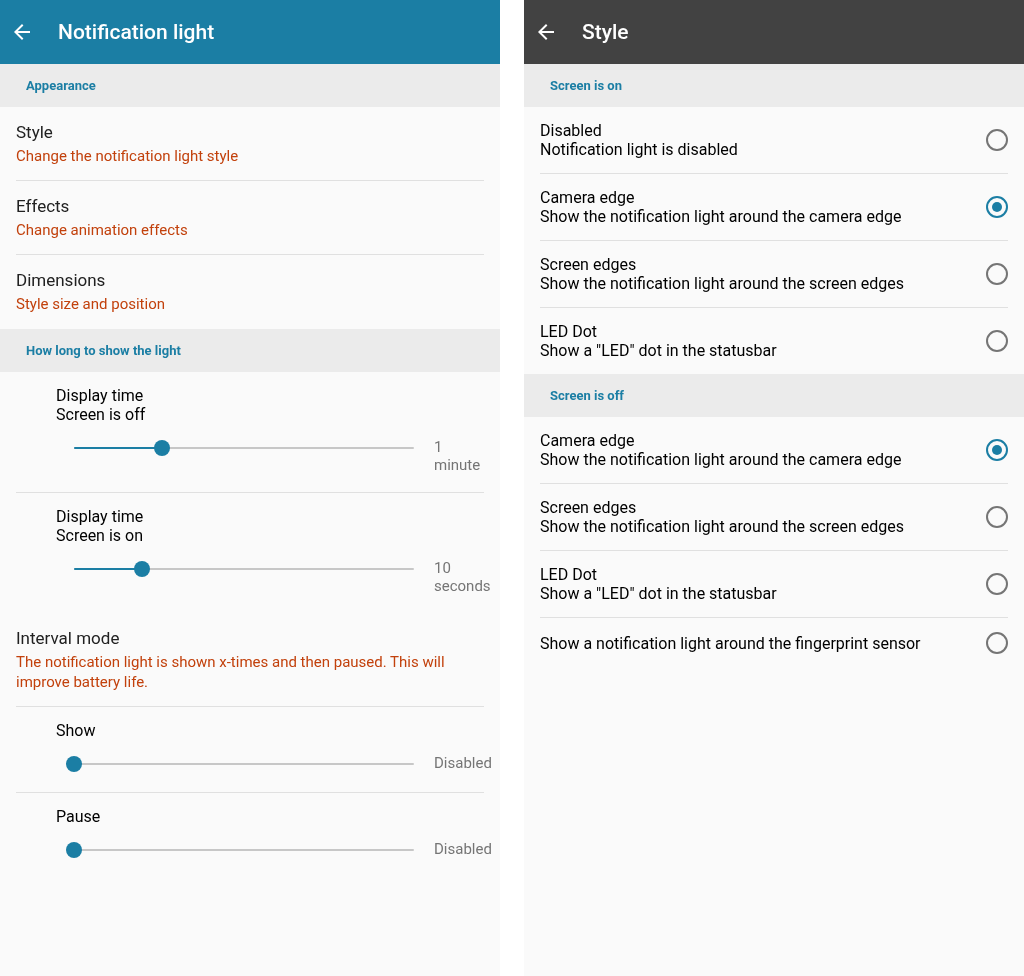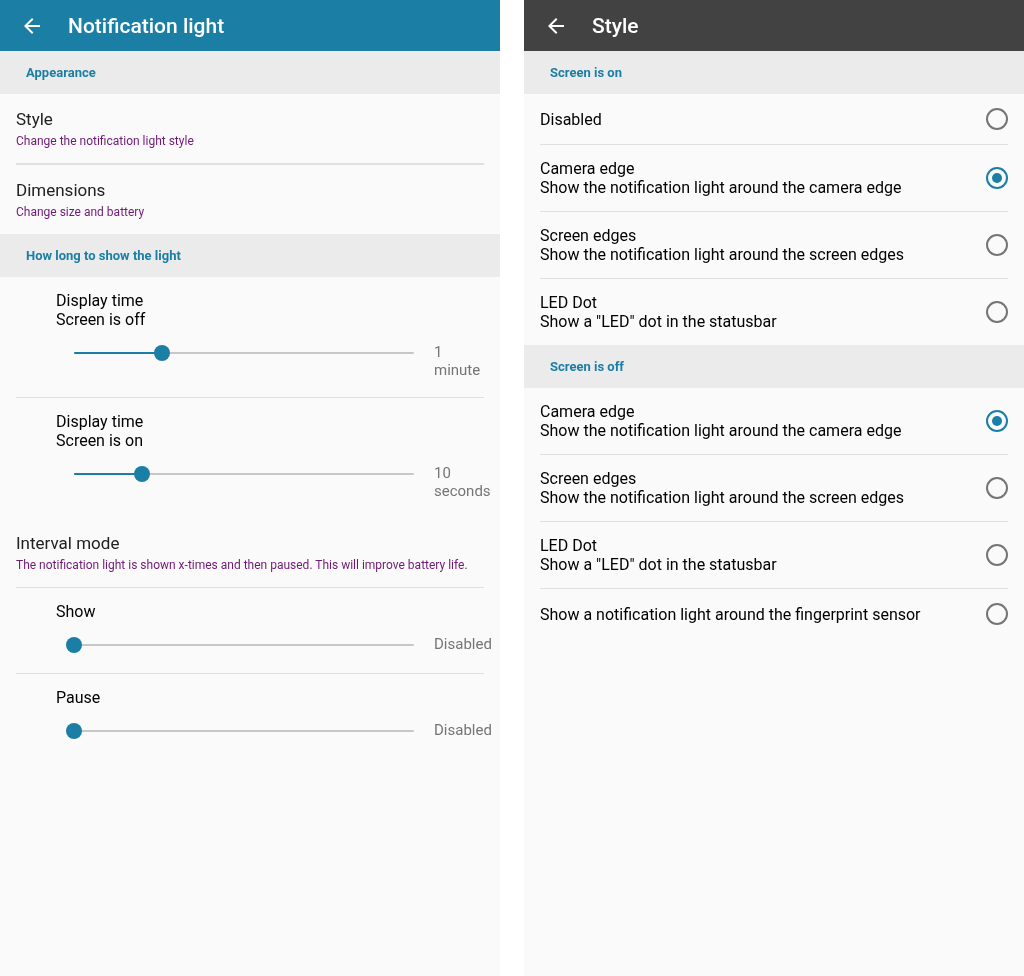--- a/index.html
+++ b/index.html
@@ -3,32 +3,32 @@
 <meta charset="utf-8">
 <style>
   * { box-sizing: border-box; margin: 0; padding: 0; }
   html, body { width: 1024px; height: 976px; font-family: Roboto, "Helvetica Neue", Arial, sans-serif; background: #ffffff; }
   .container { display: flex; width: 1024px; height: 976px; }
   .pane { height: 976px; display: flex; flex-direction: column; overflow: hidden; }
   .pane-left { width: 500px; background: #fafafa; }
   .gap { width: 24px; background: #ffffff; }
   .pane-right { width: 500px; background: #fafafa; }
 
-  .appbar { height: 51px; display: flex; align-items: center; padding: 0 12px; color: #ffffff; }
+  .appbar { height: 64px; display: flex; align-items: center; padding: 0 2px; color: #ffffff; }
   .appbar-left { background: #1b7ea4; }
   .appbar-right { background: #424242; }
   .appbar .back { width: 40px; height: 40px; display:flex; align-items:center; justify-content:center; cursor:pointer; }
   .appbar .title { font-size: 21px; font-weight: 500; margin-left: 16px; }
 
   .section-header { background: #ebebeb; padding: 14px 26px; font-size: 13px; font-weight: 700; color: #1b7ea4; }
 
   .list { background: #fafafa; }
   .item { padding: 14px 16px 14px 16px; }
   .item .title { font-size: 17px; color: #212121; line-height: 1.35; }
-  .item .sub { font-size: 12px; color: #701a75; margin-top: 2px; line-height: 1.35; }
+  .item .sub { font-size: 15px; color: #c2410c; margin-top: 2px; line-height: 1.35; }
   .divider { height: 1px; background: #e0e0e0; margin: 0 16px; }
 
   .slider-item { padding: 14px 16px 18px 16px; margin-left: 40px; }
   .slider-row { display:flex; align-items:flex-start; margin-top: 14px; }
   .slider-wrap { position: relative; flex: 0 0 340px; height: 20px; margin-left: 18px; }
   .slider-track { position:absolute; top:50%; left:0; right:0; height:2px; background:#c7c7c7; transform: translateY(-50%); border-radius:2px; }
   .slider-fill { position:absolute; top:50%; left:0; height:2px; background:#1b7ea4; transform: translateY(-50%); border-radius:2px; }
   .slider-thumb { position:absolute; top:50%; width:16px; height:16px; border-radius:50%; background:#1b7ea4; transform: translate(-50%, -50%); }
   .slider-value { margin-left: 20px; font-size: 15px; color:#757575; flex:1; text-align:left; }
 
@@ -55,24 +55,28 @@
       <div class="title">Notification light</div>
     </div>
 
     <div class="section-header">Appearance</div>
     <div class="list">
       <div class="item">
         <div class="title">Style</div>
         <div class="sub">Change the notification light style</div>
       </div>
       <div class="divider"></div>
+      <div class="item">
+        <div class="title">Effects</div>
+        <div class="sub">Change animation effects</div>
+      </div>
       <div class="divider"></div>
       <div class="item">
         <div class="title">Dimensions</div>
-        <div class="sub">Change size and battery</div>
+        <div class="sub">Style size and position</div>
       </div>
     </div>
 
     <div class="section-header">How long to show the light</div>
     <div class="list">
       <div class="slider-item">
         <div class="title">Display time</div>
         <div class="sub">Screen is off</div>
         <div class="slider-row">
           <div class="slider-wrap">
@@ -140,20 +144,21 @@
           </svg>
       </div>
       <div class="title">Style</div>
     </div>
 
     <div class="section-header">Screen is on</div>
     <div class="list">
         <div class="radio-item">
           <div class="texts">
             <div class="title">Disabled</div>
+            <div class="sub">Notification light is disabled</div>
           </div>
           <div class="radio"></div>
         </div>
         <div class="divider"></div>
         <div class="radio-item">
           <div class="texts">
             <div class="title">Camera edge</div>
             <div class="sub">Show the notification light around the camera edge</div>
           </div>
           <div class="radio selected"></div>

